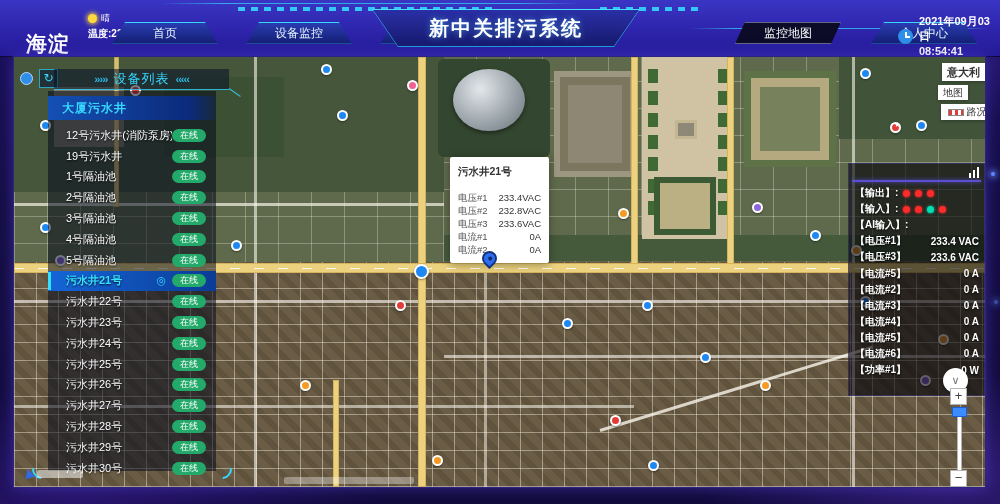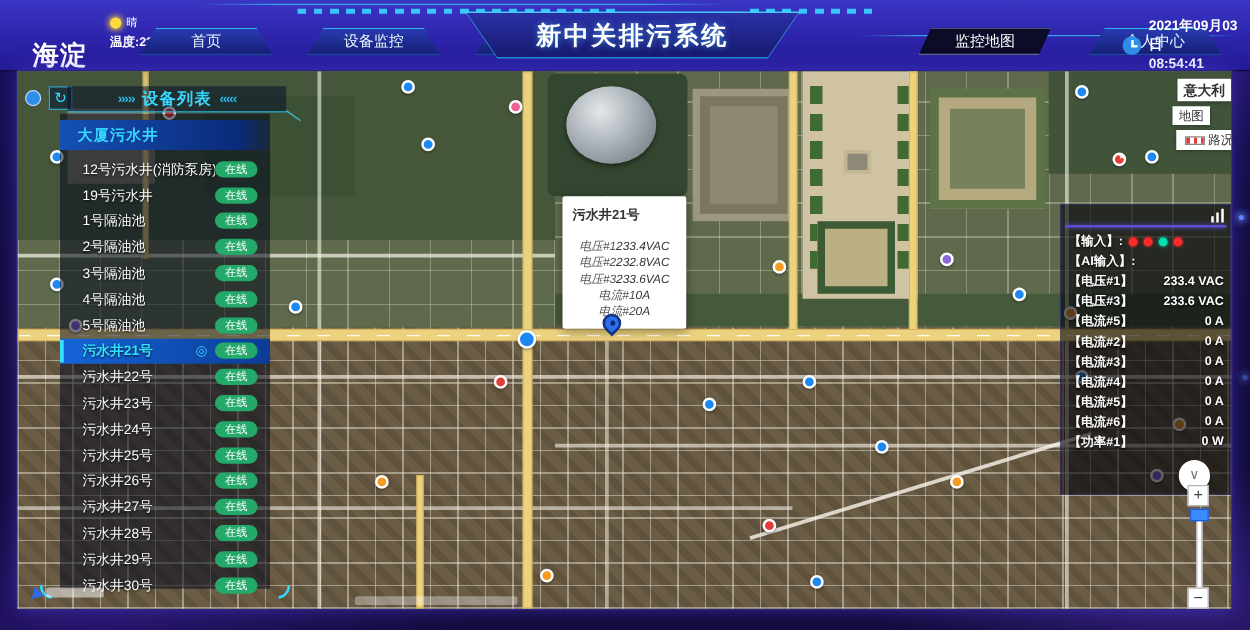--- a/index.html
+++ b/index.html
@@ -77,21 +77,21 @@
   .diag{position:absolute;height:3px;background:rgba(250,246,236,.8);transform-origin:left center;}
 
   
   .side-icons{position:absolute;left:6px;top:12px;display:flex;gap:6px;align-items:center;}
   .blue-dot-ic{width:13px;height:13px;border-radius:50%;background:#2f8fe8;border:1px solid #bcd9ff;box-sizing:border-box;}
   .refresh-btn{width:17px;height:17px;border:1px solid rgba(53,216,255,.7);background:rgba(8,25,55,.6);color:#35d8ff;
      font-size:12px;line-height:16px;text-align:center;cursor:pointer;}
   .side-head{position:absolute;left:40px;top:12px;width:175px;height:20px;display:flex;align-items:center;justify-content:center;
      background:rgba(6,16,40,.55);border-bottom:1px solid rgba(53,216,255,.8);}
   .side-head .arr{color:#2bb8e6;font-size:11px;letter-spacing:-1px;font-weight:bold;}
-  .side-head .t{color:#35d8ff;font-size:13px;font-weight:bold;margin:0 6px;letter-spacing:1px;}
+  .side-head .t{color:#35d8ff;font-size:13px;font-weight:normal;margin:0 6px;letter-spacing:1px;}
   .head-tail{position:absolute;left:215px;top:31px;width:14px;height:1px;background:#35d8ff;transform:rotate(35deg);transform-origin:left center;opacity:.8;}
   .sidebar{position:absolute;left:34px;top:34px;width:168px;height:380px;background:rgba(3,10,28,.55);}
   .group-bar{height:24px;margin-top:5px;display:flex;align-items:center;padding-left:14px;
      background:linear-gradient(90deg,#1450b4 0%,#0b2a7a 85%,rgba(11,42,122,.2) 100%);
      color:#35d8ff;font-size:12px;font-weight:bold;letter-spacing:1px;}
   .s-items{position:absolute;left:0;top:34px;right:0;}
   .s-item{height:20.8px;display:flex;align-items:center;padding:0 10px 0 18px;cursor:pointer;position:relative;}
   .s-item .s-label{flex:1;color:#fff;font-size:11px;white-space:nowrap;overflow:hidden;text-shadow:0 1px 2px rgba(0,0,0,.8);}
   .s-item .badge{flex:none;background:#23a969;color:#fff;font-size:9px;line-height:13px;padding:0 8px;border-radius:8px;}
   .s-item .gear{flex:none;color:#35d8ff;font-size:11px;margin-right:6px;}
@@ -99,21 +99,21 @@
   .s-item.sel::before{content:"";position:absolute;left:0;top:1px;bottom:1px;width:3px;background:#35e0ff;}
   .s-item.sel .s-label{color:#35e0ff;font-weight:bold;}
   .corner{position:absolute;width:16px;height:16px;border:2px solid transparent;border-radius:50%;}
   .corner.bl{left:-16px;bottom:-8px;border-left-color:#35d8ff;transform:rotate(-40deg);}
   .corner.br{right:-16px;bottom:-8px;border-right-color:#35d8ff;transform:rotate(40deg);}
 
   
   .popup{position:absolute;left:436px;top:100px;width:99px;background:#fff;border-radius:2px;
      box-shadow:0 2px 8px rgba(0,0,0,.35);padding:8px 8px 7px 8px;box-sizing:border-box;}
   .popup .p-title{color:#333;font-size:10.5px;font-weight:bold;margin-bottom:12px;}
-  .p-row{display:flex;justify-content:center;font-size:9.5px;line-height:13px;font-style:italic;}
+  .p-row{display:flex;justify-content:space-between;font-size:9.5px;line-height:13px;}
   .p-row .pl{color:#555;} .p-row .pv{color:#333;}
   .pin{position:absolute;left:468px;top:194px;width:15px;height:15px;background:#2e6cf0;border:2px solid #14337e;
      border-radius:50% 50% 50% 0;transform:rotate(-45deg);box-sizing:border-box;}
   .pin::after{content:"";position:absolute;left:3.5px;top:3.5px;width:4px;height:4px;border-radius:50%;background:#0d2a66;}
 
   
   .lc-box{position:absolute;background:#fff;color:#333;display:flex;align-items:center;justify-content:center;
      box-shadow:0 1px 3px rgba(0,0,0,.3);cursor:pointer;}
   .lc0{left:928px;top:6px;width:43px;height:18px;font-size:11px;font-weight:bold;overflow:hidden;}
   .lc1{left:924px;top:28px;width:30px;height:15px;font-size:10px;}
@@ -391,20 +391,28 @@
     <div class="tpanel">
       <div class="tp-top">
         <span class="chart-ic">
           <i style="height:5px"></i>
             <i style="height:8px"></i>
             <i style="height:11px"></i>
         </span>
       </div>
       <div class="tp-div"></div>
       <div class="t-row">
+        <span class="tl" style="flex:none">【输出】:</span>
+        <span id="out-dots" style="display:flex">
+            <span class="dot red"></span>
+            <span class="dot red"></span>
+            <span class="dot red"></span>
+          </span>
+      </div>
+      <div class="t-row">
         <span class="tl" style="flex:none">【输入】:</span>
         <span id="in-dots" style="display:flex">
             <span class="dot red"></span>
             <span class="dot red"></span>
             <span class="dot green"></span>
             <span class="dot red"></span>
           </span>
       </div>
       <div class="t-row">
         <span class="tl">【AI输入】:</span>

